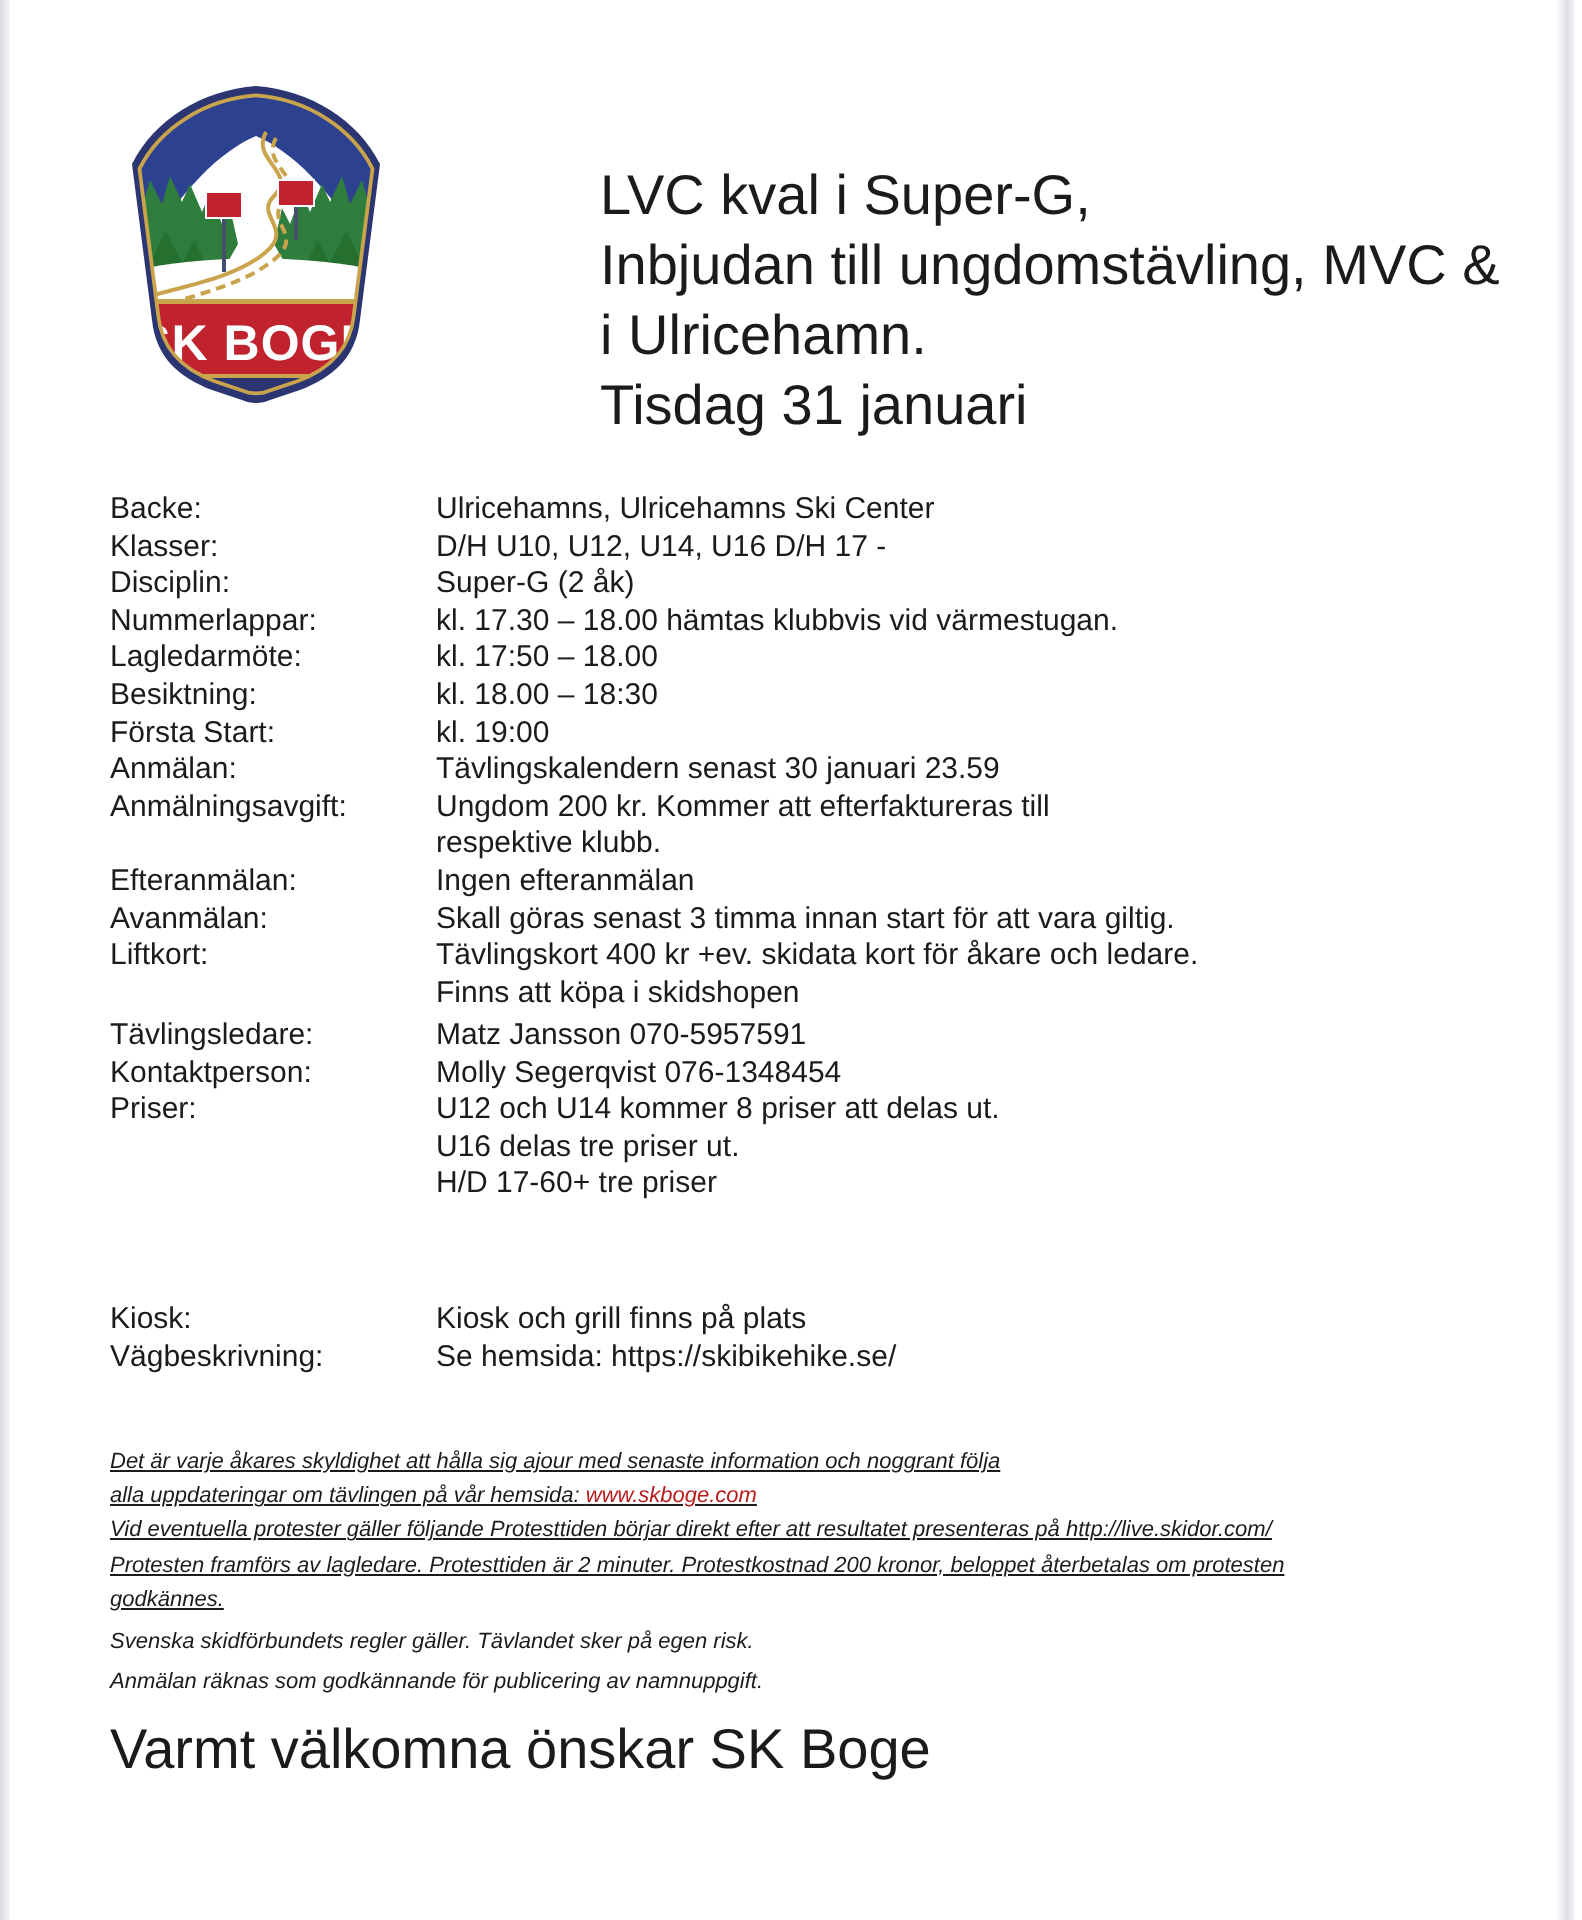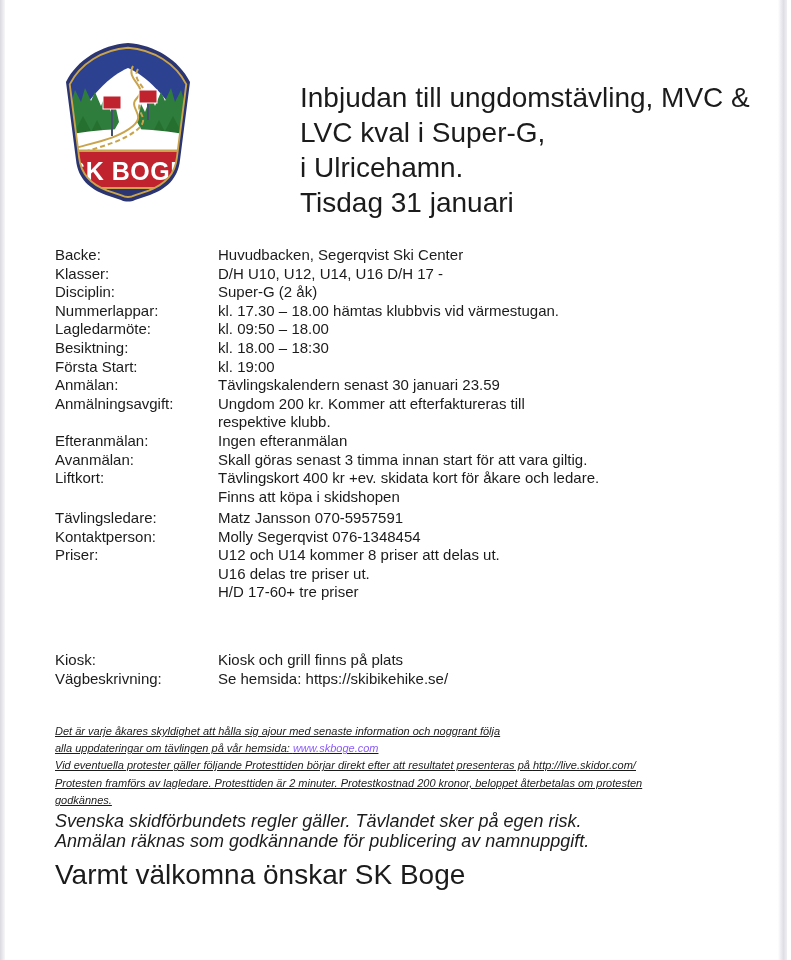--- a/index.html
+++ b/index.html
@@ -15,22 +15,22 @@
   .logo{position:absolute;left:57px;top:40px;width:142px;height:164px;}
   .title{position:absolute;left:300px;top:80px;font-size:28px;line-height:35px;
     white-space:nowrap;}
   .details{position:absolute;left:55px;font-size:15px;line-height:18.6px;
     white-space:nowrap;}
   .d1{top:246px;} .d2{top:509px;} .d3{top:651px;}
   .row{display:flex;}
   .lbl{width:163px;flex-shrink:0;}
   .fp{position:absolute;left:55px;font-style:italic;white-space:nowrap;}
   .fp1{top:723px;font-size:11px;line-height:17.2px;text-decoration:underline;}
-  .fp2{top:812px;font-size:18px;line-height:19.5px;}
-  .link-blue{color:#8b5cf6;}
+  .fp2{top:812px;font-size:11px;line-height:19.5px;}
+  .link-blue{color:#b91c1c;}
   .link-ul{text-decoration:underline;}
   .closing{position:absolute;left:55px;top:859px;font-size:28px;white-space:nowrap;}
 </style>
 </head>
 <body>
 
 <div class="edge-left"></div>
 <div class="edge-right"></div>
 
 <svg class="logo" viewBox="0 0 142 164">
@@ -59,46 +59,46 @@
     <rect x="4" y="112" width="134" height="36" fill="#c0222e"></rect>
     <rect x="4" y="109.5" width="134" height="2.5" fill="#c9a44c"></rect>
     <rect x="4" y="148" width="134" height="18" fill="#2a3572"></rect>
     <rect x="4" y="147" width="134" height="2" fill="#c9a44c"></rect>
     <text x="71" y="140" text-anchor="middle" font-family="Liberation Sans, sans-serif" font-size="25" font-weight="bold" letter-spacing="0.5" fill="#ffffff">SK BOGE</text>
   </g>
   <path transform="translate(71,82) scale(0.94) translate(-71,-82)" d="M71,3 C44,5 20,20 9,42 L19,120 C21,139 33,149 49,155 L64,160 C68,162 74,162 78,160 L93,155 C109,149 121,139 123,120 L133,42 C122,20 98,5 71,3 Z" fill="none" stroke="#c9a44c" stroke-width="2"></path>
 </svg>
 
 <div class="title">
+  <div>LVC kval i Super-G,</div>
   <div>Inbjudan till ungdomstävling, MVC &amp;</div>
-  <div>LVC kval i Super-G,</div>
   <div>i Ulricehamn.</div>
   <div>Tisdag 31 januari</div>
 </div>
 
 <div class="details d1">
   <div class="row">
     <span class="lbl">Backe:</span>
-    <span>Huvudbacken, Segerqvist Ski Center</span>
+    <span>Ulricehamns, Ulricehamns Ski Center</span>
   </div>
   <div class="row">
     <span class="lbl">Klasser:</span>
     <span>D/H U10, U12, U14, U16 D/H 17 -</span>
   </div>
   <div class="row">
     <span class="lbl">Disciplin:</span>
     <span>Super-G (2 åk)</span>
   </div>
   <div class="row">
     <span class="lbl">Nummerlappar:</span>
     <span>kl. 17.30 – 18.00 hämtas klubbvis vid värmestugan.</span>
   </div>
   <div class="row">
     <span class="lbl">Lagledarmöte:</span>
-    <span>kl. 09:50 – 18.00</span>
+    <span>kl. 17:50 – 18.00</span>
   </div>
   <div class="row">
     <span class="lbl">Besiktning:</span>
     <span>kl. 18.00 – 18:30</span>
   </div>
   <div class="row">
     <span class="lbl">Första Start:</span>
     <span>kl. 19:00</span>
   </div>
   <div class="row">

